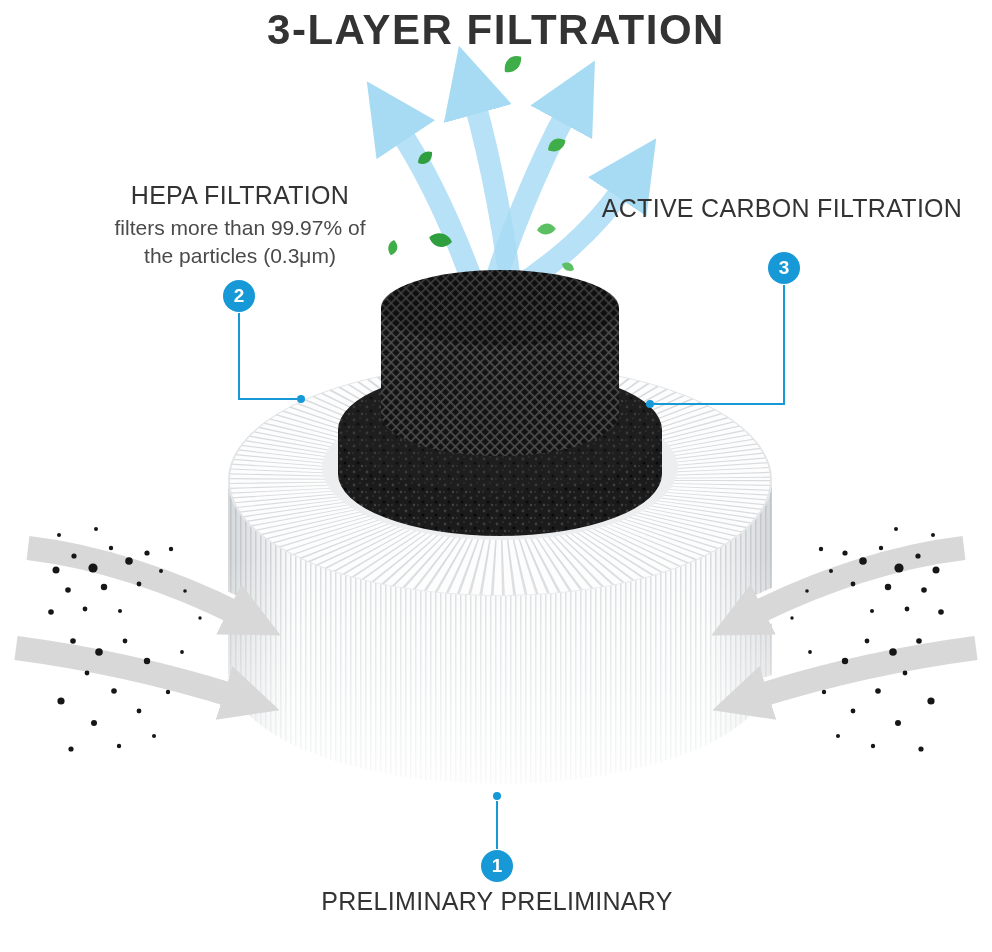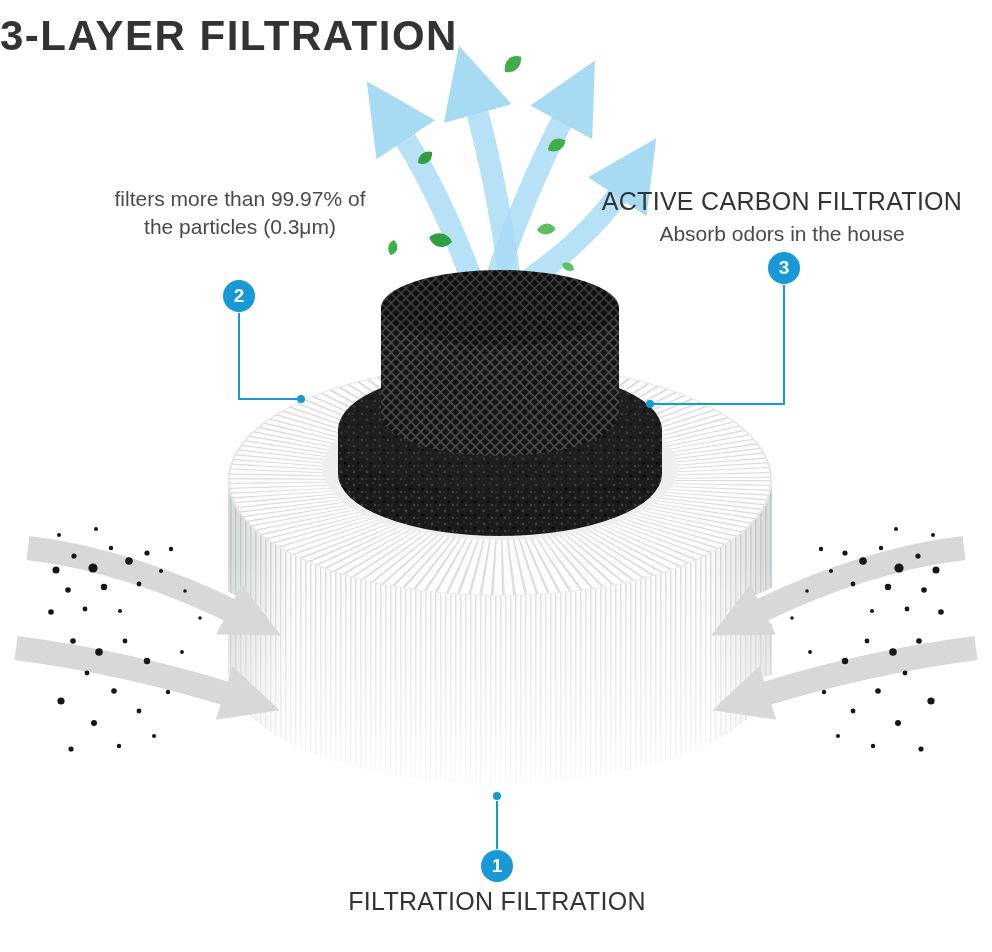--- a/index.html
+++ b/index.html
@@ -1,30 +1,30 @@
 <!DOCTYPE html>
 <html style="--accent: #1699d6; --title-text: #333333; --body-text: #4a4a4a; --arrow-blue: #a7dbf4; --leaf-green: #3fae49; --gray-arrow: #d8d8d8;"><head>
 <meta charset="utf-8">
 <style>
   * { margin:0; padding:0; box-sizing:border-box; }
   html,body { background:#ffffff; font-family:"Liberation Sans", sans-serif; }
   .stage { position:relative; width:992px; height:952px; margin:0 auto; background:#fff; overflow:hidden; }
   .illus { position:absolute; left:0; top:0; }
 
   .title {
-    position:absolute; top:12px; left:0; width:100%;
-    font-size:42px; font-weight:700;
+    position:absolute; top:6px; left:0; width:100%;
+    text-align:center; font-size:42px; font-weight:700;
     letter-spacing:1.5px; color:var(--title-text,#323232);
   }
   .callout { position:absolute; text-align:center; }
   .callout-label { font-size:25px; font-weight:400; color:var(--title-text,#3a3a3a); letter-spacing:.3px; }
   .callout-desc  { font-size:21px; color:var(--body-text,#4a4a4a); line-height:1.32; margin-top:4px; }
   .callout-desc + .callout-desc { margin-top:0; }
   .callout-hepa   { left:58px;  top:181px; width:364px; }
-  .callout-carbon { left:600px; top:187px; width:364px; }
+  .callout-carbon { left:600px; top:194px; width:364px; }
   .callout-prelim { left:315px; top:887px; width:364px; }
 
   .badge {
     position:absolute; width:32px; height:32px; border-radius:50%;
     background:var(--accent,#1699d6); color:#fff;
     font-size:19px; font-weight:700;
     display:flex; align-items:center; justify-content:center;
   }
   .badge-2 { left:223px; top:280px; }
   .badge-3 { left:768px; top:252px; }
@@ -214,29 +214,29 @@
       <path class="accent-stroke" d="M784,285 L784,404 L654,404"></path>
       <circle class="accent-fill" cx="650" cy="404" r="4" stroke="none"></circle>
       <path class="accent-stroke" d="M497,849 L497,801"></path>
       <circle class="accent-fill" cx="497" cy="796" r="4" stroke="none"></circle>
     </g>
   </svg>
 
   <h1 class="title">3-LAYER FILTRATION</h1>
 
   <section class="callout callout-hepa">
+    <h2 class="callout-label">HEPA FILTRATION</h2>
     <p class="callout-desc">filters more than 99.97% of</p>
     <p class="callout-desc">the particles (0.3μm)</p>
   </section>
   <div class="badge badge-2">2</div>
 
   <section class="callout callout-carbon">
     <h2 class="callout-label">ACTIVE CARBON FILTRATION</h2>
-    <p class="callout-desc">Absorb odors in the house</p>
   </section>
   <div class="badge badge-3">3</div>
 
   <div class="badge badge-1">1</div>
   <section class="callout callout-prelim">
-    <h2 class="callout-label">FILTRATION FILTRATION</h2>
+    <h2 class="callout-label">PRELIMINARY PRELIMINARY</h2>
   </section>
 
 </div>
 
 </body></html>

